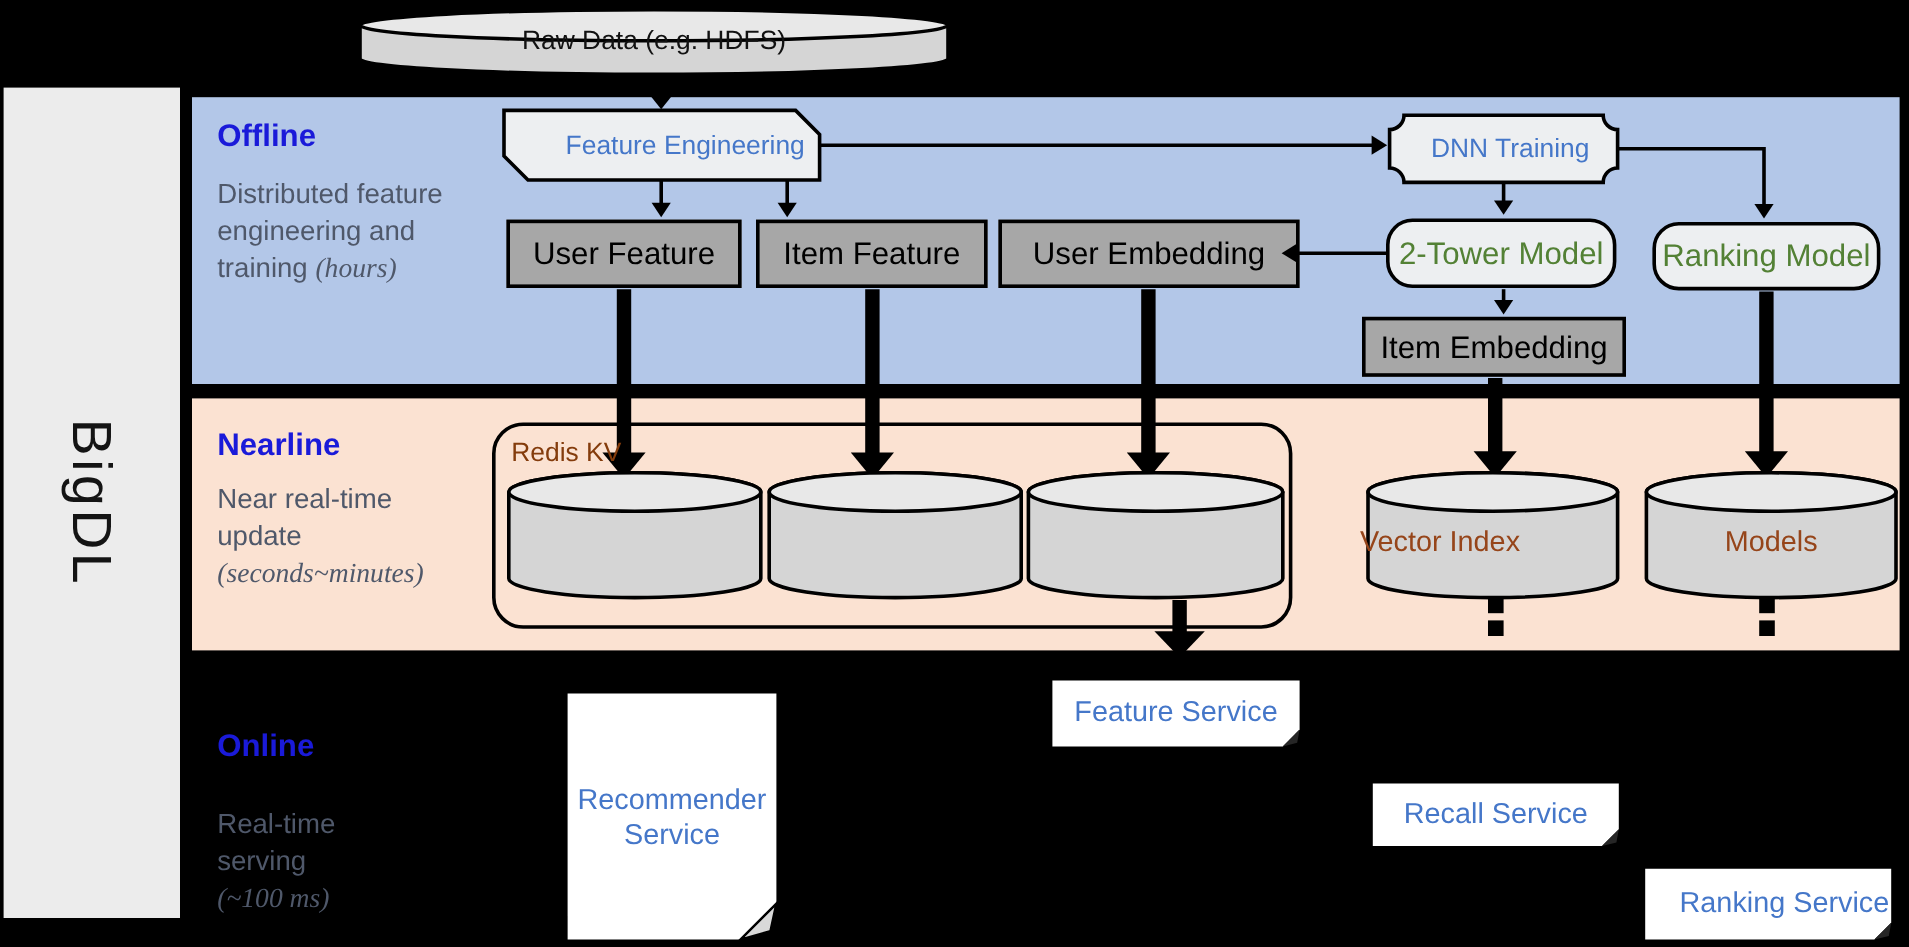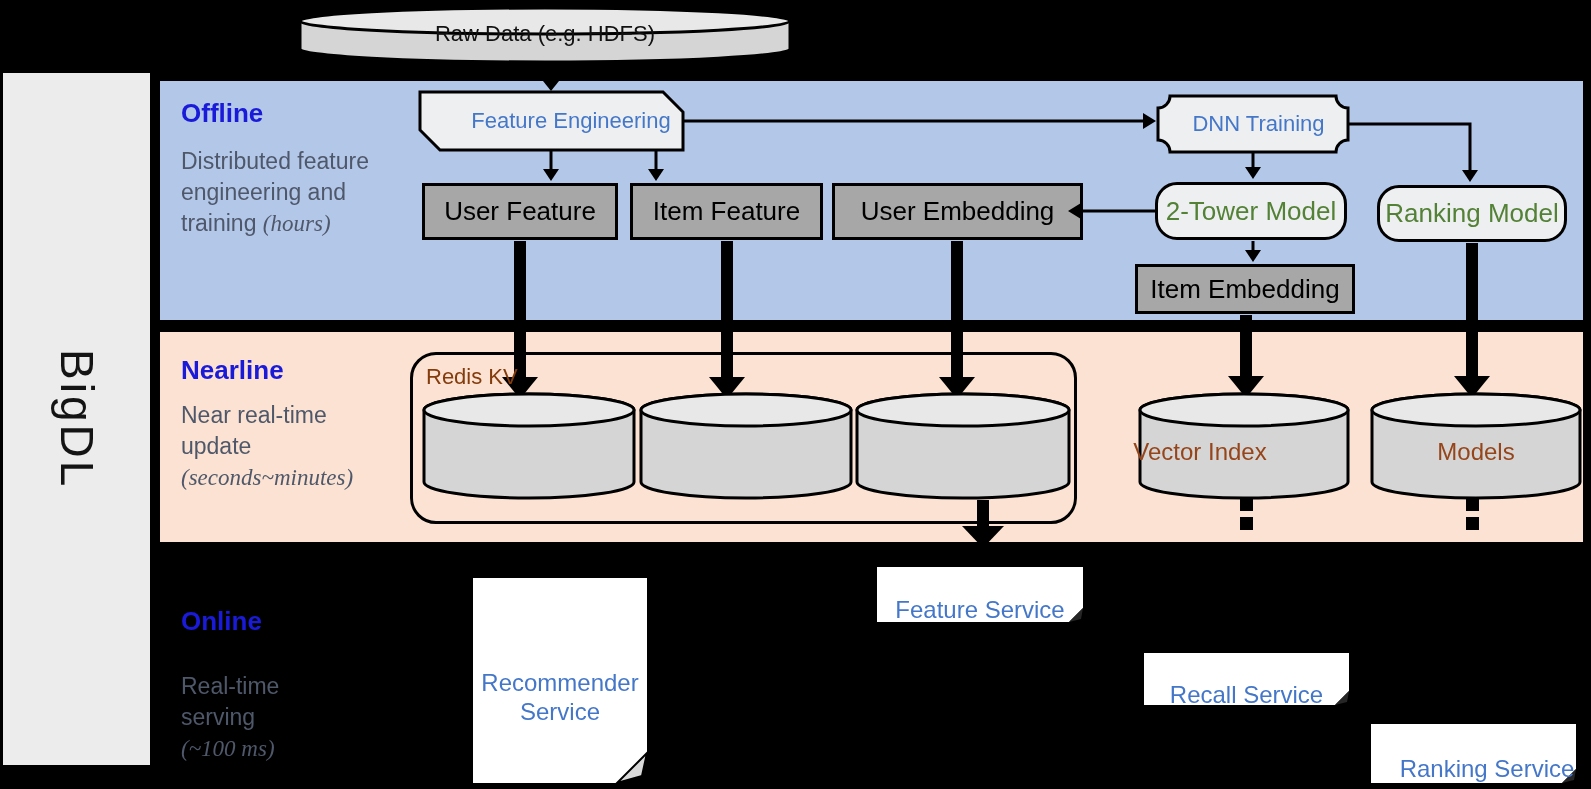--- a/index.html
+++ b/index.html
@@ -25,21 +25,21 @@
         font-size:26px;z-index:2;}
   .gray-node{background:var(--gray-node-bg,#a7a7a7);border:3px solid #000;color:#000;}
   .model-node{background:var(--light-node-bg,#edeff1);border:3px solid #000;border-radius:22px;
               color:var(--node-green,#538135);}
   .overlay-label{position:absolute;display:flex;align-items:center;justify-content:center;text-align:center;
                  font-size:22px;z-index:4;}
   .blue-text{color:var(--node-blue,#4577c9);}
   .brown-text{color:var(--node-brown,#96451a);font-size:24px;}
   .redis-label{position:absolute;font-size:22px;color:var(--redis-brown,#843c0c);z-index:4;}
   .service-label{position:absolute;display:flex;align-items:center;justify-content:center;text-align:center;
-                 font-size:24px;color:var(--node-blue,#4577c9);z-index:4;line-height:1.2;margin-top:16px;}
+                 font-size:24px;color:var(--node-blue,#4577c9);z-index:4;line-height:1.2;}
 
   .redis-box{position:absolute;left:410px;top:352px;width:667px;height:172px;border:3px solid #000;
              border-radius:26px;background:transparent;z-index:2;}
 
   .thin-line{stroke:#000;stroke-width:3;fill:none;}
   .mid-line{stroke:#000;stroke-width:5;fill:none;}
   .thick-line{stroke:#000;stroke-width:12;fill:none;}
   .head{fill:#000;stroke:none;}
   .shape{fill:var(--light-node-bg,#edeff1);stroke:#000;stroke-width:3;}
   .cyl-body{fill:var(--cylinder-body,#d5d5d5);stroke:#000;stroke-width:3;}

